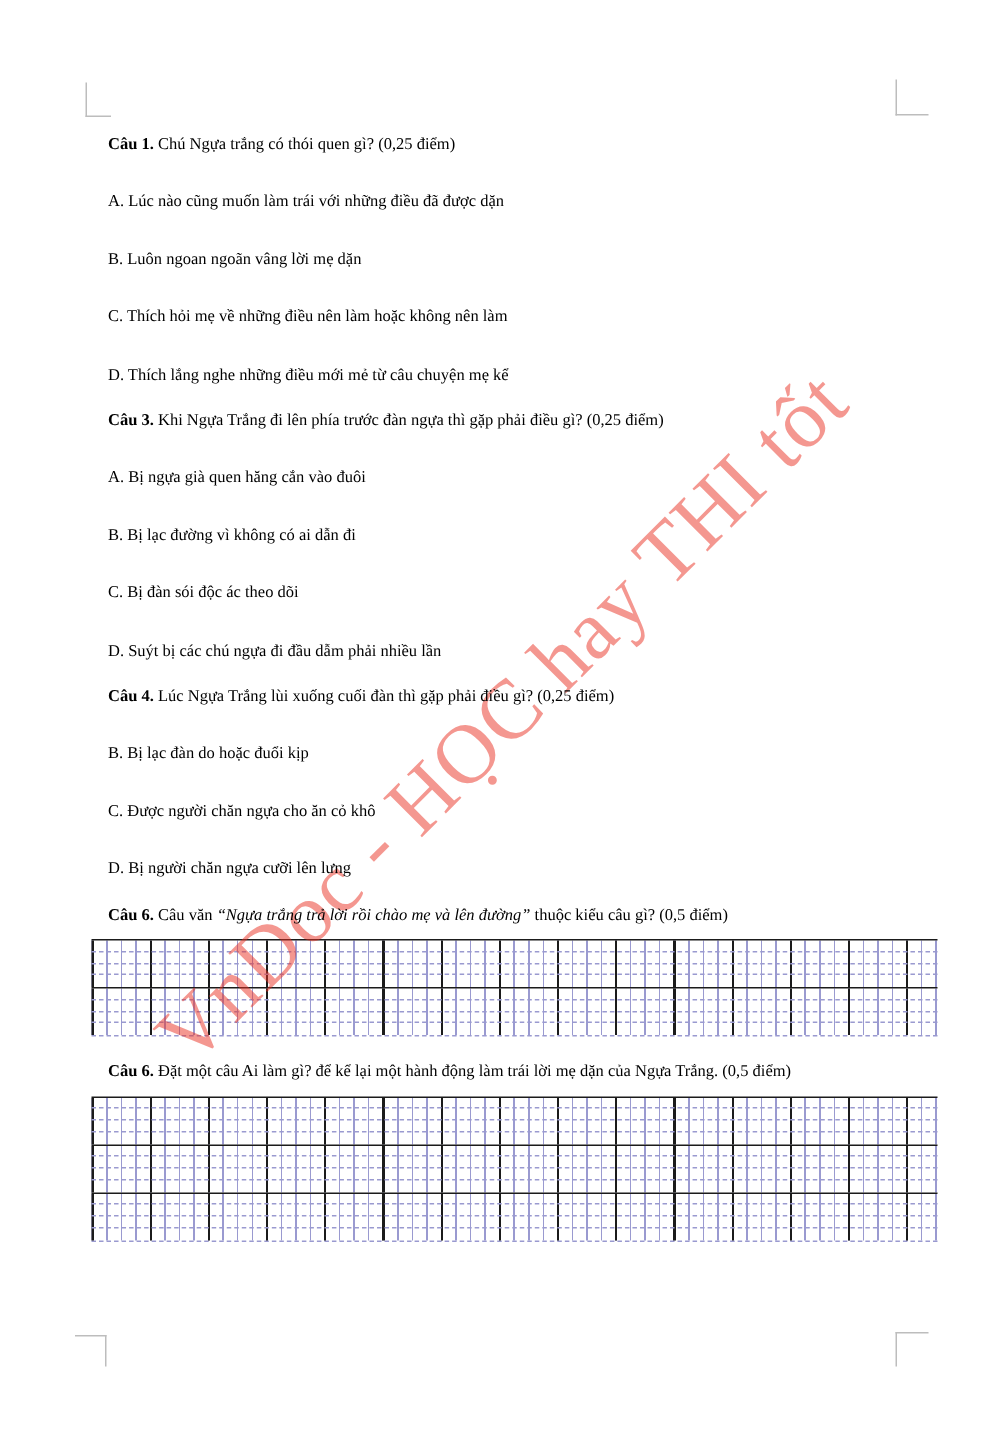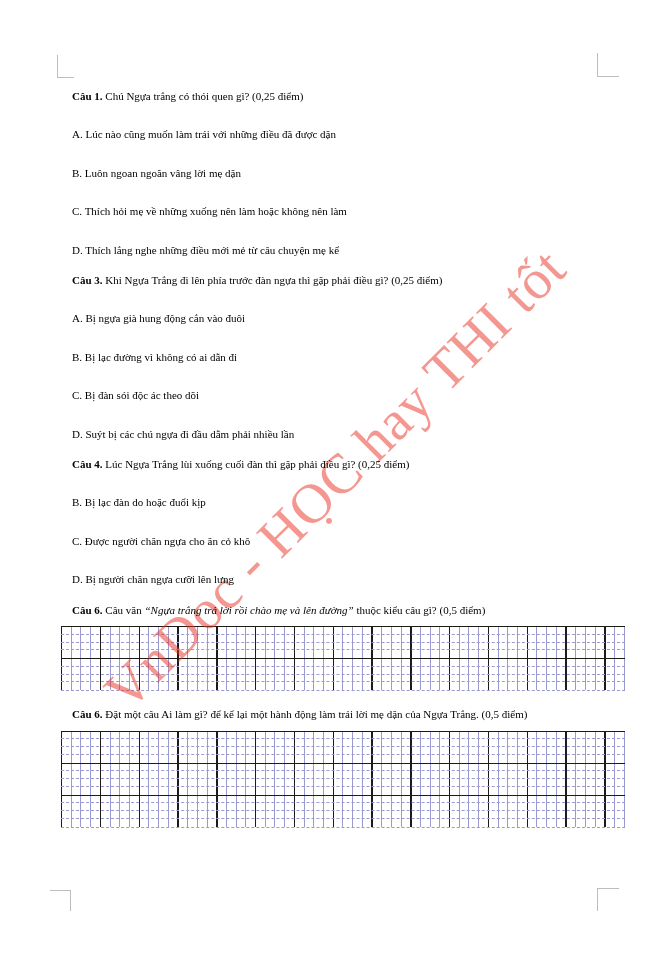--- a/index.html
+++ b/index.html
@@ -77,28 +77,28 @@
   <div class="mark mark-br"></div>
 
   <div class="watermark">VnDoc - HỌC hay THI tốt</div>
 
   <div class="content">
 
     <p class="q-head"><span class="q-label">Câu 1.</span> <span>Chú Ngựa trắng có thói quen gì? (0,25 điểm)</span></p>
     <div class="options">
       <div class="option">A. Lúc nào cũng muốn làm trái với những điều đã được dặn</div>
       <div class="option">B. Luôn ngoan ngoãn vâng lời mẹ dặn</div>
-      <div class="option">C. Thích hỏi mẹ về những xuống nên làm hoặc không nên làm</div>
+      <div class="option">C. Thích hỏi mẹ về những điều nên làm hoặc không nên làm</div>
       <div class="option">D. Thích lắng nghe những điều mới mẻ từ câu chuyện mẹ kể</div>
     </div>
 
 
     <p class="q-head"><span class="q-label">Câu 3.</span> <span>Khi Ngựa Trắng đi lên phía trước đàn ngựa thì gặp phải điều gì? (0,25 điểm)</span></p>
     <div class="options">
-      <div class="option">A. Bị ngựa già hung động cắn vào đuôi</div>
+      <div class="option">A. Bị ngựa già quen hăng cắn vào đuôi</div>
       <div class="option">B. Bị lạc đường vì không có ai dẫn đi</div>
       <div class="option">C. Bị đàn sói độc ác theo dõi</div>
       <div class="option">D. Suýt bị các chú ngựa đi đầu dẫm phải nhiều lần</div>
     </div>
 
     <p class="q-head"><span class="q-label">Câu 4.</span> <span>Lúc Ngựa Trắng lùi xuống cuối đàn thì gặp phải điều gì? (0,25 điểm)</span></p>
     <div class="options">
       <div class="option">B. Bị lạc đàn do hoặc đuổi kịp</div>
       <div class="option">C. Được người chăn ngựa cho ăn cỏ khô</div>
       <div class="option">D. Bị người chăn ngựa cưỡi lên lưng</div>

